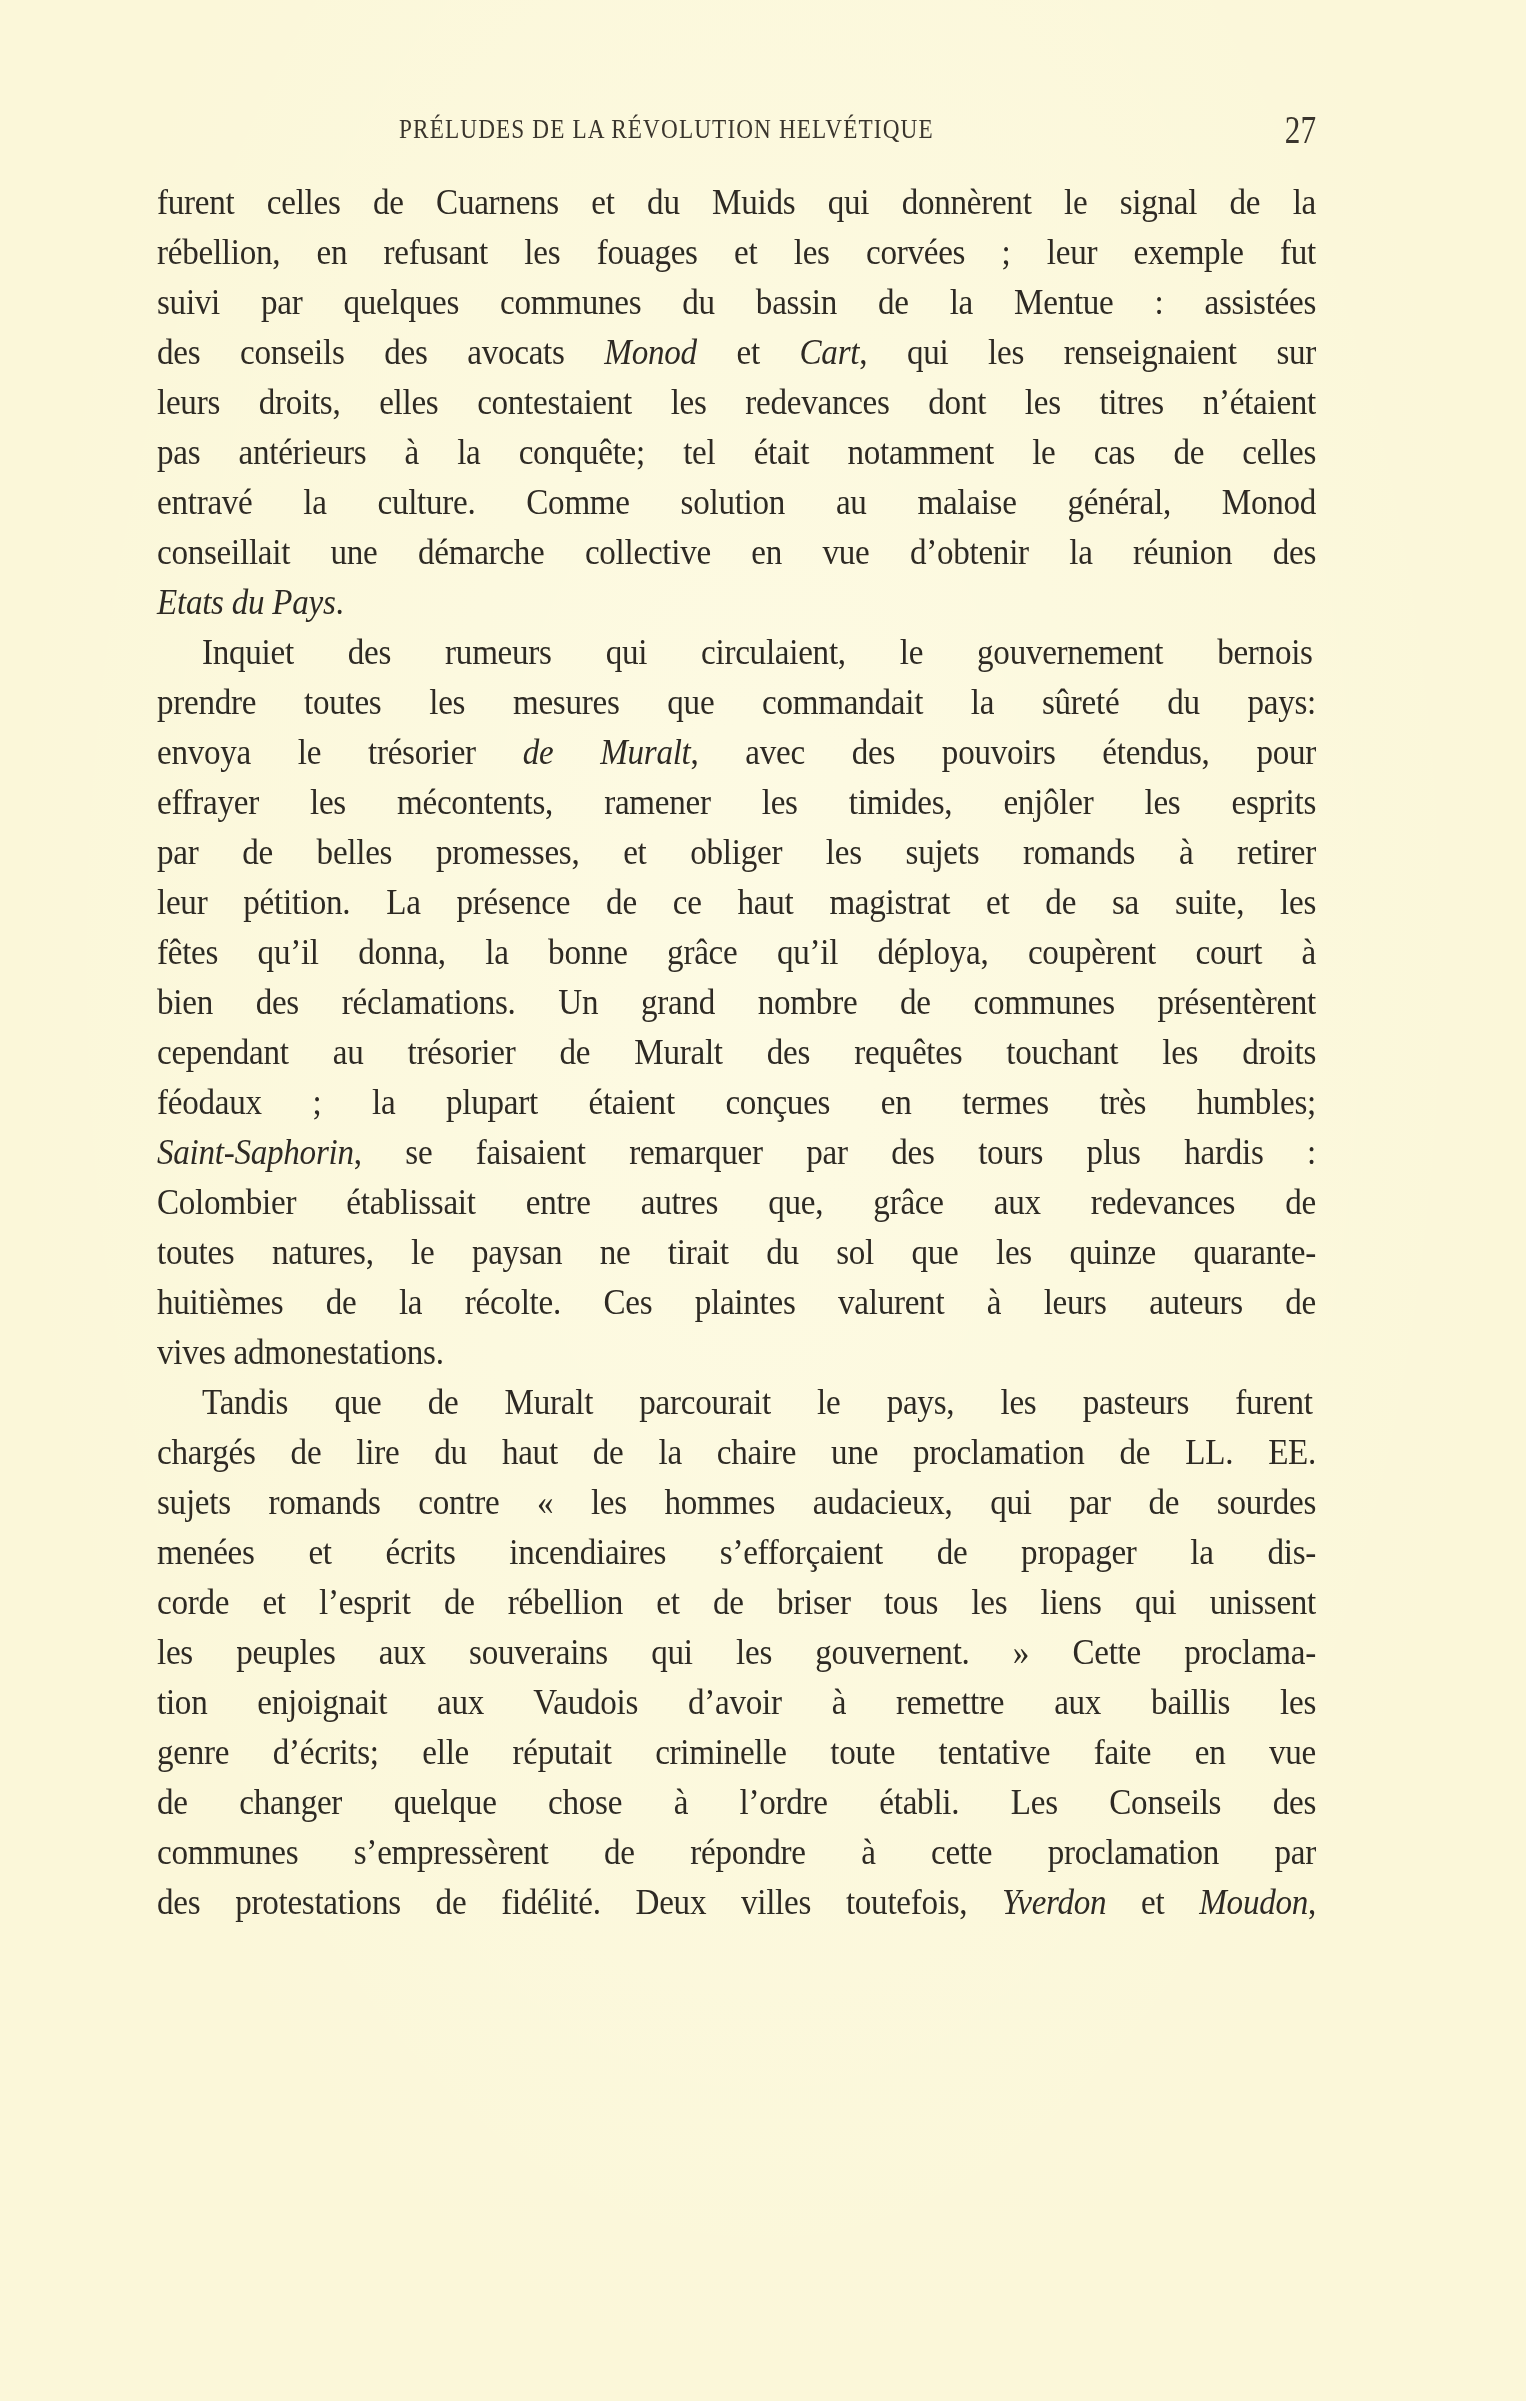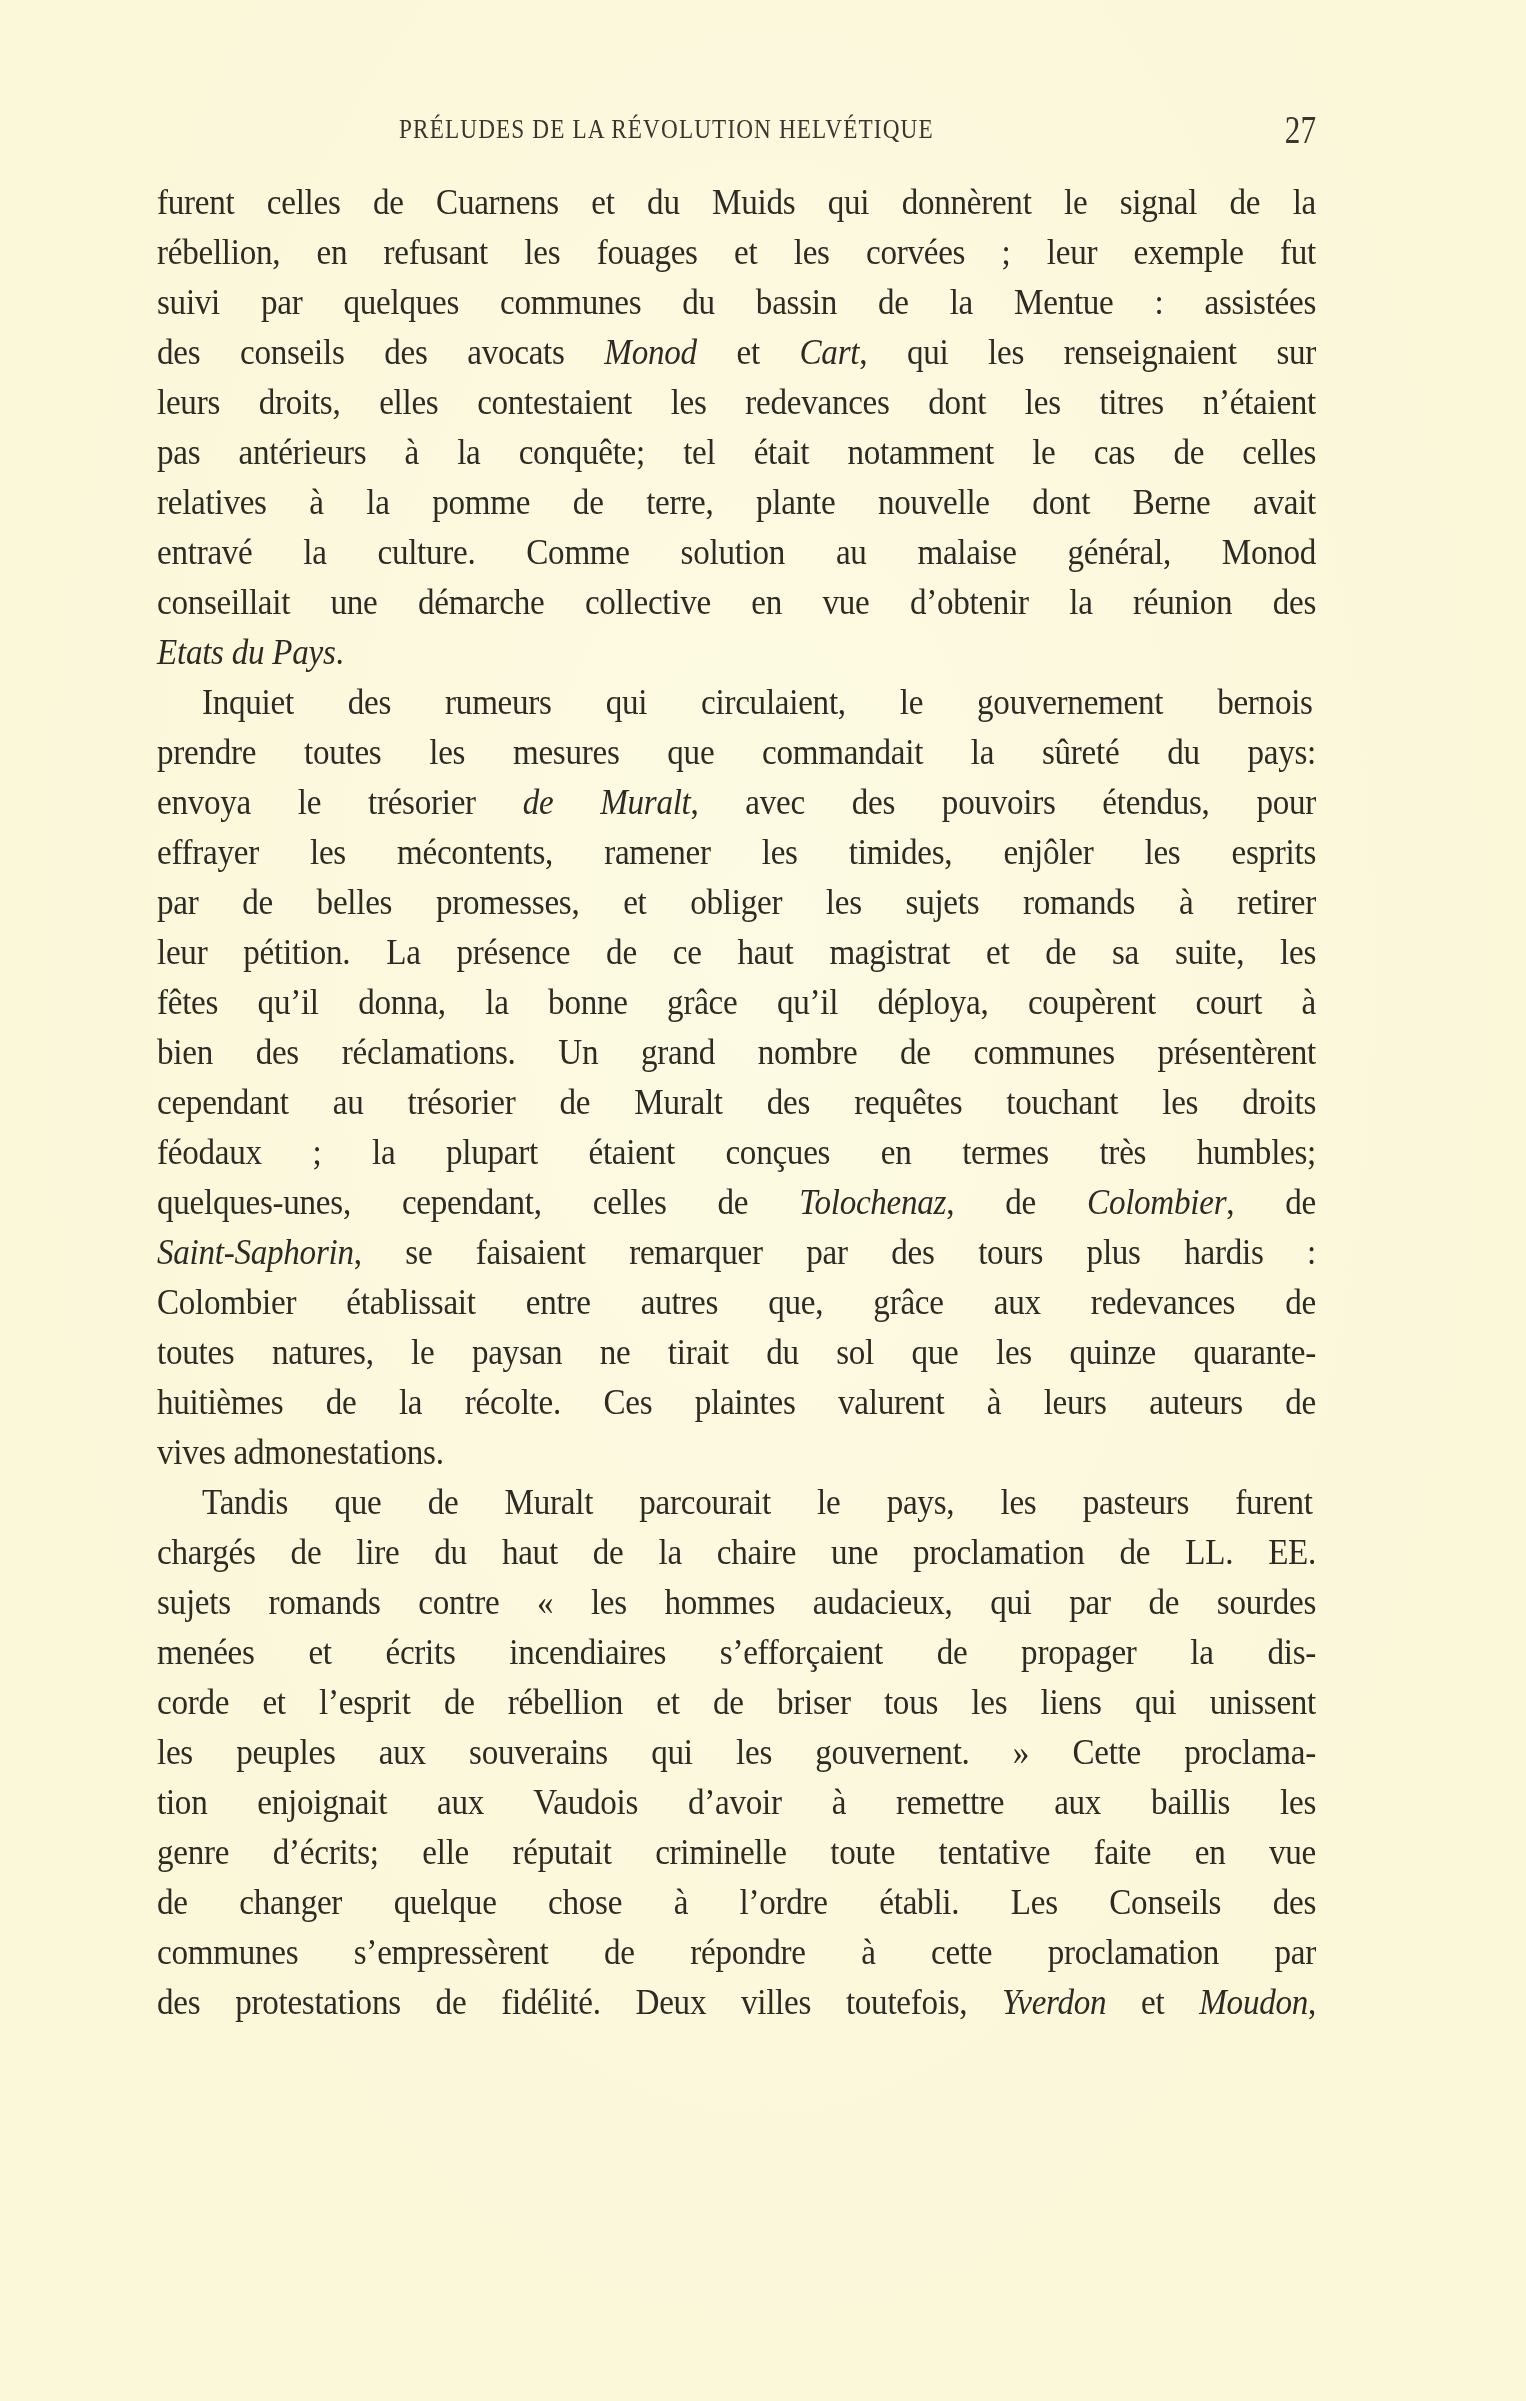--- a/index.html
+++ b/index.html
@@ -105,35 +105,33 @@
     <span class="page-number">27</span>
   </div>
 
   <div class="body-text" id="body-text">
       <div class="line"><span class="line-inner wide"><span>furent celles de Cuarnens et du Muids qui donnèrent le signal de la</span></span></div>
       <div class="line"><span class="line-inner wide"><span>rébellion, en refusant les fouages et les corvées ; leur exemple fut</span></span></div>
       <div class="line"><span class="line-inner wide"><span>suivi par quelques communes du bassin de la Mentue : assistées</span></span></div>
       <div class="line"><span class="line-inner wide"><span>des conseils des avocats </span><span class="seg-i">Monod</span><span> et </span><span class="seg-i">Cart</span><span>, qui les renseignaient sur</span></span></div>
       <div class="line"><span class="line-inner wide"><span>leurs droits, elles contestaient les redevances dont les titres n’étaient</span></span></div>
       <div class="line"><span class="line-inner wide"><span>pas antérieurs à la conquête; tel était notamment le cas de celles</span></span></div>
-      <div class="line"><span class="line-inner wide"><span>relatives à la pomme de terre, plante nouvelle dont Berne avait</span></span></div>
       <div class="line"><span class="line-inner wide"><span>entravé la culture. Comme solution au malaise général, Monod</span></span></div>
       <div class="line"><span class="line-inner wide"><span>conseillait une démarche collective en vue d’obtenir la réunion des</span></span></div>
       <div class="line last"><span class="line-inner wide"><span class="seg-i">Etats du Pays</span><span>.</span></span></div>
       <div class="line indent"><span class="line-inner wide"><span>Inquiet des rumeurs qui circulaient, le gouvernement bernois</span></span></div>
       <div class="line"><span class="line-inner wide"><span>prendre toutes les mesures que commandait la sûreté du pays:</span></span></div>
       <div class="line"><span class="line-inner wide"><span>envoya le trésorier </span><span class="seg-i">de Muralt</span><span>, avec des pouvoirs étendus, pour</span></span></div>
       <div class="line"><span class="line-inner wide"><span>effrayer les mécontents, ramener les timides, enjôler les esprits</span></span></div>
       <div class="line"><span class="line-inner wide"><span>par de belles promesses, et obliger les sujets romands à retirer</span></span></div>
       <div class="line"><span class="line-inner wide"><span>leur pétition. La présence de ce haut magistrat et de sa suite, les</span></span></div>
       <div class="line"><span class="line-inner wide"><span>fêtes qu’il donna, la bonne grâce qu’il déploya, coupèrent court à</span></span></div>
       <div class="line"><span class="line-inner wide"><span>bien des réclamations. Un grand nombre de communes présentèrent</span></span></div>
       <div class="line"><span class="line-inner wide"><span>cependant au trésorier de Muralt des requêtes touchant les droits</span></span></div>
       <div class="line"><span class="line-inner wide"><span>féodaux ; la plupart étaient conçues en termes très humbles;</span></span></div>
-      <div class="line"><span class="line-inner wide"><span>quelques-unes, cependant, celles de </span><span class="seg-i">Tolochenaz</span><span>, de </span><span class="seg-i">Colombier</span><span>, de</span></span></div>
       <div class="line"><span class="line-inner wide"><span class="seg-i">Saint-Saphorin</span><span>, se faisaient remarquer par des tours plus hardis :</span></span></div>
       <div class="line"><span class="line-inner wide"><span>Colombier établissait entre autres que, grâce aux redevances de</span></span></div>
       <div class="line"><span class="line-inner wide"><span>toutes natures, le paysan ne tirait du sol que les quinze quarante-</span></span></div>
       <div class="line"><span class="line-inner wide"><span>huitièmes de la récolte. Ces plaintes valurent à leurs auteurs de</span></span></div>
       <div class="line last"><span class="line-inner wide"><span>vives admonestations.</span></span></div>
       <div class="line indent"><span class="line-inner wide"><span>Tandis que de Muralt parcourait le pays, les pasteurs furent</span></span></div>
       <div class="line"><span class="line-inner wide"><span>chargés de lire du haut de la chaire une proclamation de LL. EE.</span></span></div>
       <div class="line"><span class="line-inner wide"><span>sujets romands contre « les hommes audacieux, qui par de sourdes</span></span></div>
       <div class="line"><span class="line-inner wide"><span>menées et écrits incendiaires s’efforçaient de propager la dis-</span></span></div>
       <div class="line"><span class="line-inner wide"><span>corde et l’esprit de rébellion et de briser tous les liens qui unissent</span></span></div>

